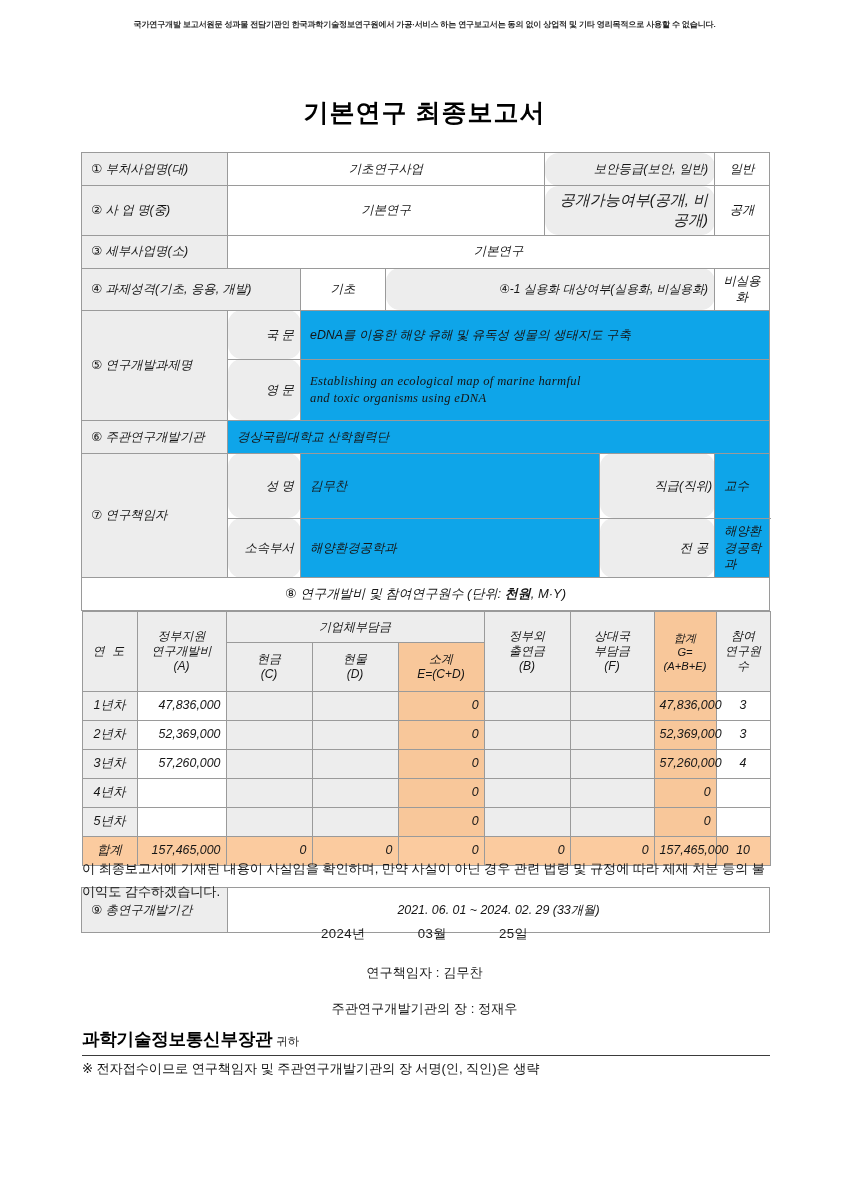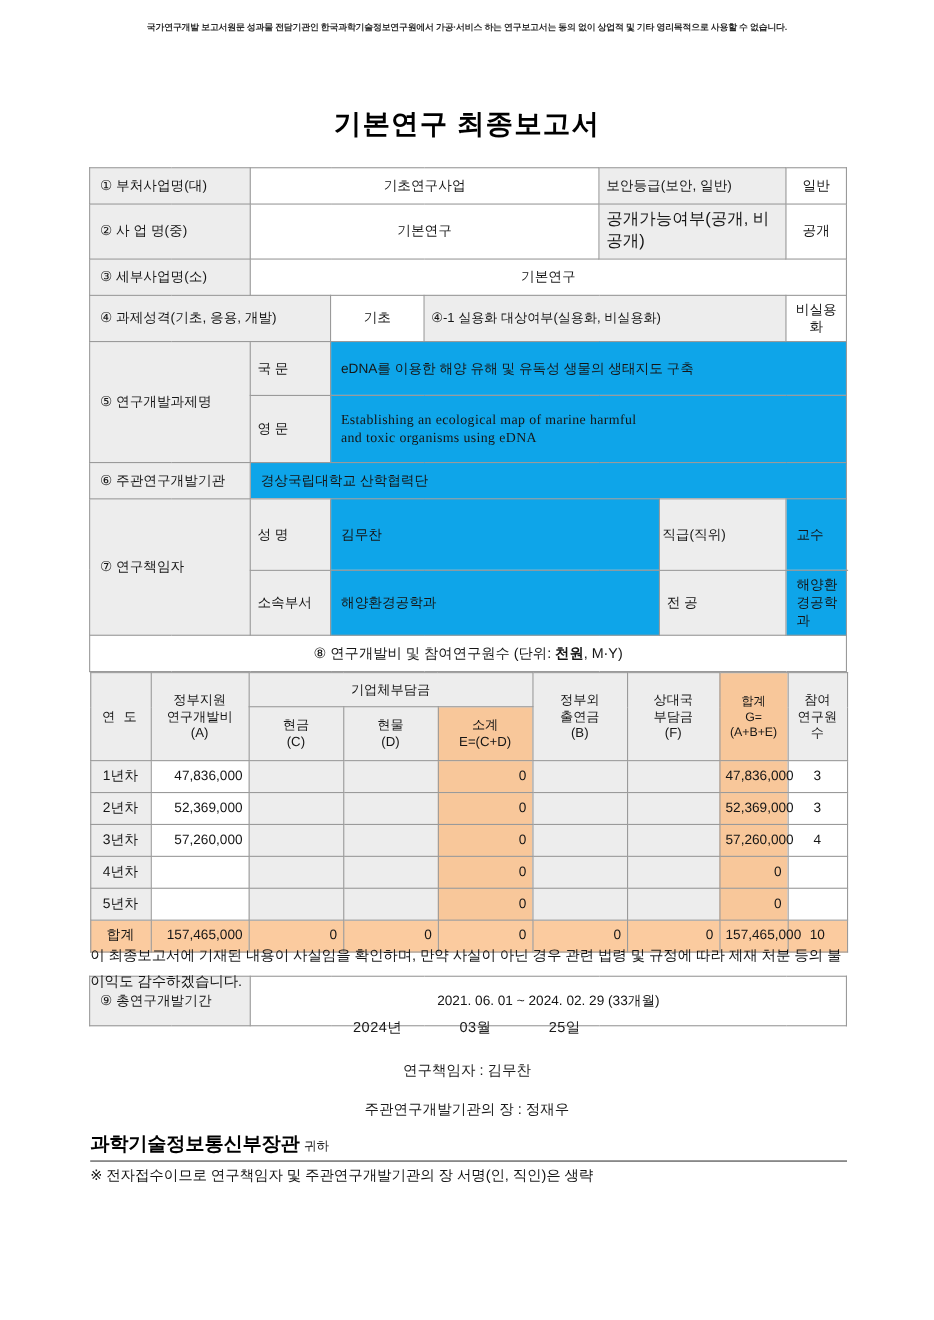--- a/index.html
+++ b/index.html
@@ -49,37 +49,39 @@
 
   
   .main-table {
     position: absolute;
     top: 152px;
     left: 81px;
     width: 688px;
     border-collapse: collapse;
     table-layout: fixed;
     font-size: 12.4px;
+    font-style: italic;
   }
   .main-table td {
     border: 1px solid #9a9a9a;
     padding: 4px 6px;
     vertical-align: middle;
     line-height: 1.35;
     height: 24px;
     color: #151515;
   }
   .lbl {
     background: #ededed;
     text-align: left;
     padding-left: 9px !important;
   }
   .lbl-c {
     background: #ededed;
-    text-align: left;
+    text-align: right;
+    border-radius: 14px;
   }
   .val-c { text-align: center; background: #ffffff; }
   .val-l { text-align: left; background: #0ea5e9; padding-left: 9px !important; }
   .r1 { height: 34px; }
 
   .eng-title {
     font-family: "Liberation Serif", "DejaVu Serif", serif;
     font-size: 12.6px;
     color: #3c3c3c;
     line-height: 1.45;

